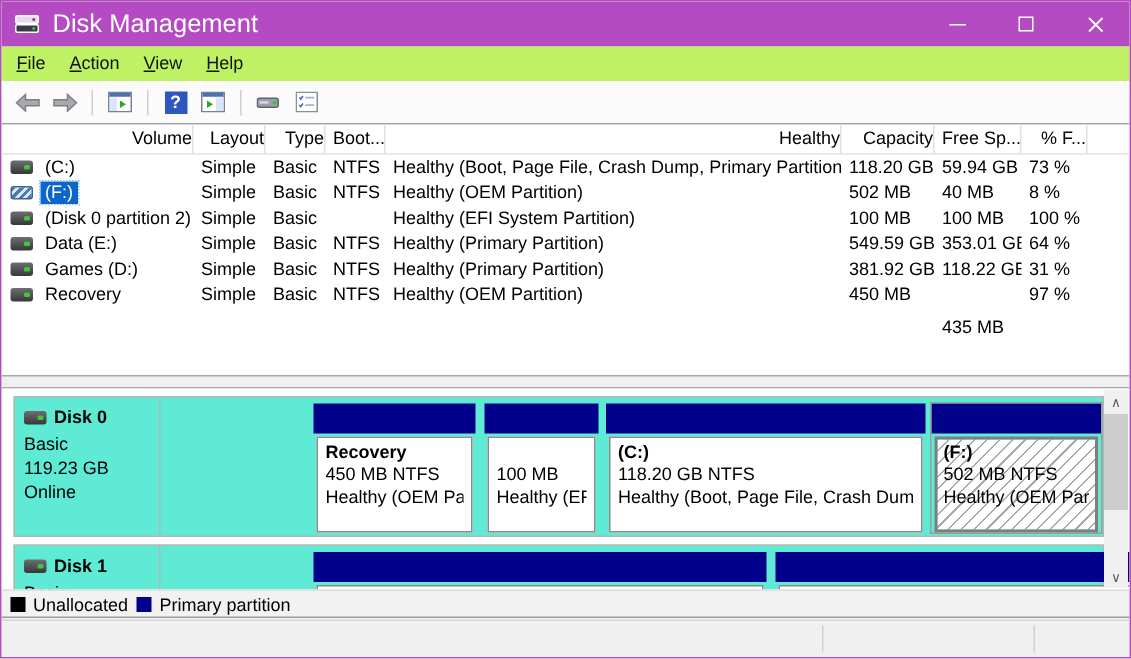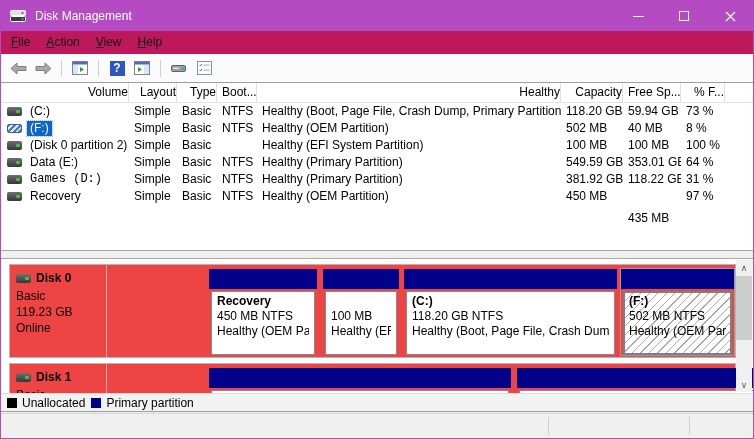--- a/index.html
+++ b/index.html
@@ -10,30 +10,30 @@
     position:relative; width:754px; height:439px;
     border:1px solid #b34ac0; background:#f0f0f0; overflow:hidden;
   }
 
   
   .titlebar{
     position:absolute; left:0; top:0; right:0; height:30px;
     background:#b44bc2; display:flex; align-items:center; color:#fff;
   }
   .app-icon{ margin:0 8px 0 9px; display:flex; }
-  .title{ font-size:12px; }
+  .title{ font-size:17px; }
   .win-controls{ margin-left:auto; display:flex; height:100%; }
   .win-btn{ width:46px; height:100%; display:flex; align-items:center; justify-content:center; }
   .glyph-min{ width:11px; height:1px; background:#fff; }
   .glyph-max{ width:10px; height:10px; border:1px solid #fff; }
 
   
   .menubar{
     position:absolute; left:0; top:30px; right:0; height:33px;
-    background:#be185d; display:flex; align-items:stretch;
+    background:#bef264; display:flex; align-items:stretch;
     border-bottom:1px solid #ececec; padding-left:2px;
   }
   .menu-item{
     display:inline-block; padding:0 8px; line-height:22px; font-size:12px; color:#111;
   }
   .menu-item::first-letter{ text-decoration:underline; }
 
   
   .toolbar{
     position:absolute; left:0; top:53px; right:0; height:28px;
@@ -80,21 +80,21 @@
     background:#f0f0f0; border-top:1px solid #a8a8a8; border-bottom:1px solid #a8a8a8;
   }
 
   
   .graphpane{
     position:absolute; left:0; top:258px; right:0; height:134px;
     background:#fff; overflow:hidden;
   }
   .disk-row{
     position:absolute; left:8px; width:727px;
-    background:#ef4444; border:1px solid #b5b5b5; display:flex;
+    background:#5eead4; border:1px solid #b5b5b5; display:flex;
   }
   .disk-head{
     flex:0 0 97px; border-right:1px solid #b5b5b5; padding:5px 6px; font-size:12px; line-height:16px;
   }
   .disk-head .dname{ display:flex; align-items:center; gap:5px; font-weight:bold; margin-bottom:2px; }
   .parts{ position:relative; flex:1; }
   .part{ position:absolute; top:4px; height:86px; }
   .pbar{ height:20px; background:#00008b; margin-bottom:2px; }
   .pbody{
     height:64px; margin:0 2px; background:#fff; border:1px solid #8a8a8a;
@@ -284,21 +284,21 @@
           </div>
           <div class="vcell" style="flex: 0 0 48px; width: 48px;">Simple</div>
           <div class="vcell" style="flex: 0 0 40px; width: 40px;">Basic</div>
           <div class="vcell" style="flex: 0 0 40px; width: 40px;">NTFS</div>
           <div class="vcell" style="flex: 0 0 304px; width: 304px;">Healthy (Primary Partition)</div>
           <div class="vcell" style="flex: 0 0 62px; width: 62px;">549.59 GB</div>
           <div class="vcell" style="flex: 0 0 58px; width: 58px;">353.01 GB</div>
           <div class="vcell" style="flex: 0 0 44px; width: 44px;">64 %</div>
         </div>
         <div class="vrow">
-          <div class="vcell first" style="flex: 0 0 128px; width: 128px; padding: 0px 0px 0px 6px; font-family: Liberation Mono, monospace;">
+          <div class="vcell first" style="flex: 0 0 128px; width: 128px; padding: 0px 0px 0px 6px;">
             <span class="vicon"></span>
             <span class="vlabel">Games (D:)</span>
           </div>
           <div class="vcell" style="flex: 0 0 48px; width: 48px;">Simple</div>
           <div class="vcell" style="flex: 0 0 40px; width: 40px;">Basic</div>
           <div class="vcell" style="flex: 0 0 40px; width: 40px;">NTFS</div>
           <div class="vcell" style="flex: 0 0 304px; width: 304px;">Healthy (Primary Partition)</div>
           <div class="vcell" style="flex: 0 0 62px; width: 62px;">381.92 GB</div>
           <div class="vcell" style="flex: 0 0 58px; width: 58px;">118.22 GB</div>
           <div class="vcell" style="flex: 0 0 44px; width: 44px;">31 %</div>

